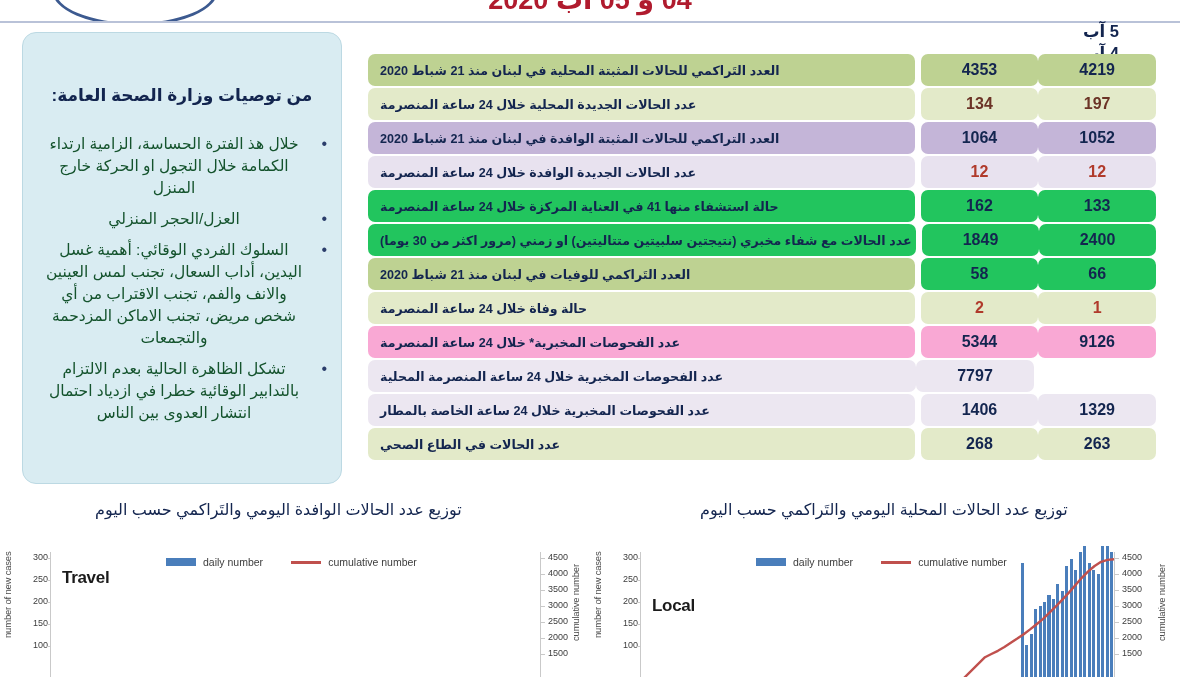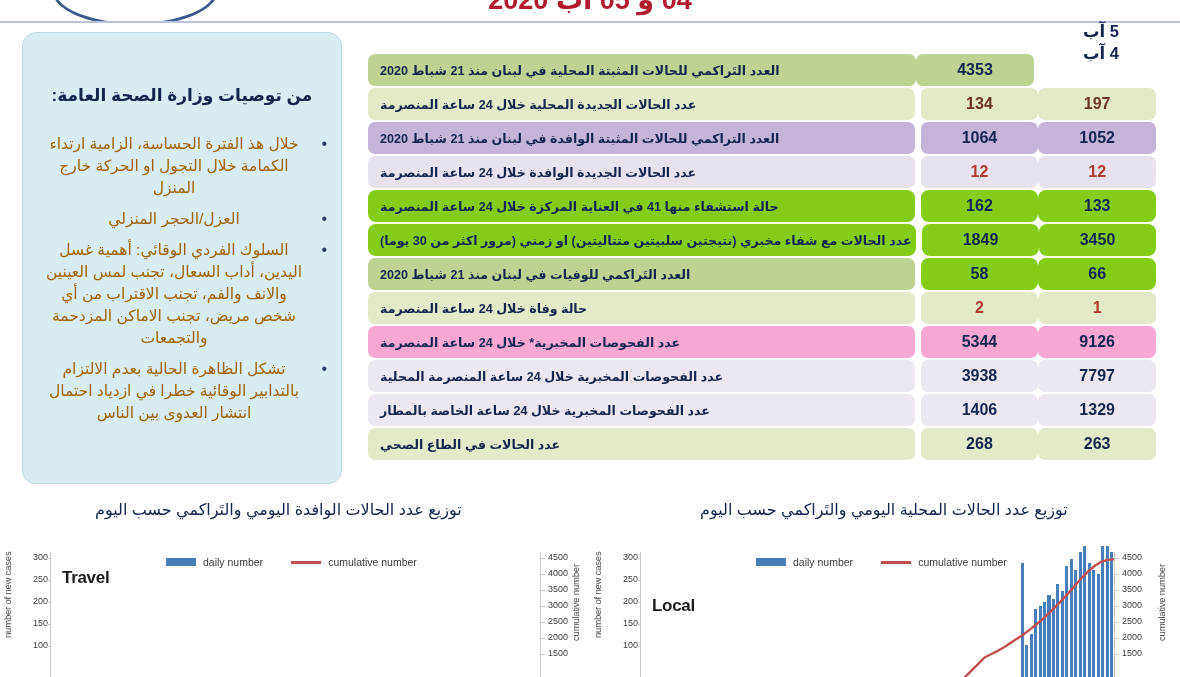--- a/index.html
+++ b/index.html
@@ -86,21 +86,21 @@
     margin-bottom: 26px;
     line-height: 1.3;
   }
   .reco-list {
     list-style: none;
     margin: 0;
     padding: 0 14px 0 2px;
   }
   .reco-item {
     position: relative;
-    color: #a16207;
+    color: #14532d;
     font-size: 15.5px;
     line-height: 1.42;
     text-align: center;
     margin-bottom: 9px;
     padding-right: 4px;
   }
   .reco-item::before {
     content: "\2022";
     position: absolute;
     right: -16px;
@@ -165,21 +165,21 @@
     font-size: 16px;
     font-weight: bold;
     color: #13254f;
   }
   .tval:last-child { margin-left: 0; margin-right: 4px;}
 
   
   .tone-green-dark  { background: #bed292; }
   .tone-purple-dark { background: #c4b5d8; }
   .tone-purple-light{ background: #e8e2ef; }
-  .tone-green-mid   { background: #84cc16; border-radius: 8px; }
+  .tone-green-mid   { background: #22c55e; }
   .tone-purple-deep { background: #f9a8d4; }
   .tone-purple-pale { background: #ece7f1; }
   .tone-green-pale  { background: #e3eac9; }
 
   .val-maroon { color: #6b3326; }
   .val-brick  { color: #b03a2b; }
 
   
   #charts-region {
     position: absolute;
@@ -303,20 +303,21 @@
 <div id="table-wrap">
   <div id="table-head">
     <div class="head-spacer"></div>
     <div class="head-cell">5 آب</div>
     <div class="head-cell">4 آب</div>
   </div>
   <div id="table-body">
       <div class="trow">
         <div class="tlabel tone-green-dark">العدد التَراكمي للحالات المثبتة المحلية في لبنان منذ 21 شباط 2020</div>
         <div class="tval tone-green-dark ">4353</div>
+        <div class="tval tone-green-dark ">4219</div>
       </div>
       <div class="trow">
         <div class="tlabel tone-green-pale">عدد الحالات الجديدة المحلية خلال 24 ساعة المنصرمة</div>
         <div class="tval tone-green-pale val-maroon">134</div>
         <div class="tval tone-green-pale val-maroon">197</div>
       </div>
       <div class="trow">
         <div class="tlabel tone-purple-dark">العدد التراكمي للحالات المثبتة الوافدة في لبنان منذ 21 شباط 2020</div>
         <div class="tval tone-purple-dark ">1064</div>
         <div class="tval tone-purple-dark ">1052</div>
@@ -327,40 +328,39 @@
         <div class="tval tone-purple-light val-brick">12</div>
       </div>
       <div class="trow">
         <div class="tlabel tone-green-mid">حالة استشفاء منها 41 في العناية المركزة خلال 24 ساعة المنصرمة</div>
         <div class="tval tone-green-mid ">162</div>
         <div class="tval tone-green-mid ">133</div>
       </div>
       <div class="trow">
         <div class="tlabel tone-green-mid">عدد الحالات مع شفاء مخبري (نتيجتين سلبيتين متتاليتين) او زمني (مرور اكثر من 30 يوما)</div>
         <div class="tval tone-green-mid ">1849</div>
-        <div class="tval tone-green-mid ">3450</div>
+        <div class="tval tone-green-mid ">2400</div>
       </div>
       <div class="trow">
         <div class="tlabel tone-green-dark">العدد التَراكمي للوفيات في لبنان منذ 21 شباط  2020</div>
         <div class="tval tone-green-mid ">58</div>
         <div class="tval tone-green-mid ">66</div>
       </div>
       <div class="trow">
         <div class="tlabel tone-green-pale">حالة وفاة خلال 24 ساعة المنصرمة</div>
         <div class="tval tone-green-pale val-brick">2</div>
         <div class="tval tone-green-pale val-brick">1</div>
       </div>
       <div class="trow">
         <div class="tlabel tone-purple-deep">عدد الفحوصات المخبرية* خلال 24 ساعة المنصرمة</div>
         <div class="tval tone-purple-deep ">5344</div>
         <div class="tval tone-purple-deep ">9126</div>
       </div>
       <div class="trow">
         <div class="tlabel tone-purple-pale">عدد الفحوصات المخبرية خلال 24 ساعة المنصرمة المحلية</div>
-        <div class="tval tone-purple-pale ">3938</div>
         <div class="tval tone-purple-pale ">7797</div>
       </div>
       <div class="trow">
         <div class="tlabel tone-purple-pale">عدد الفحوصات المخبرية خلال 24 ساعة الخاصة بالمطار</div>
         <div class="tval tone-purple-pale ">1406</div>
         <div class="tval tone-purple-pale ">1329</div>
       </div>
       <div class="trow">
         <div class="tlabel tone-green-pale">عدد الحالات في الطاع الصحي</div>
         <div class="tval tone-green-pale ">268</div>

